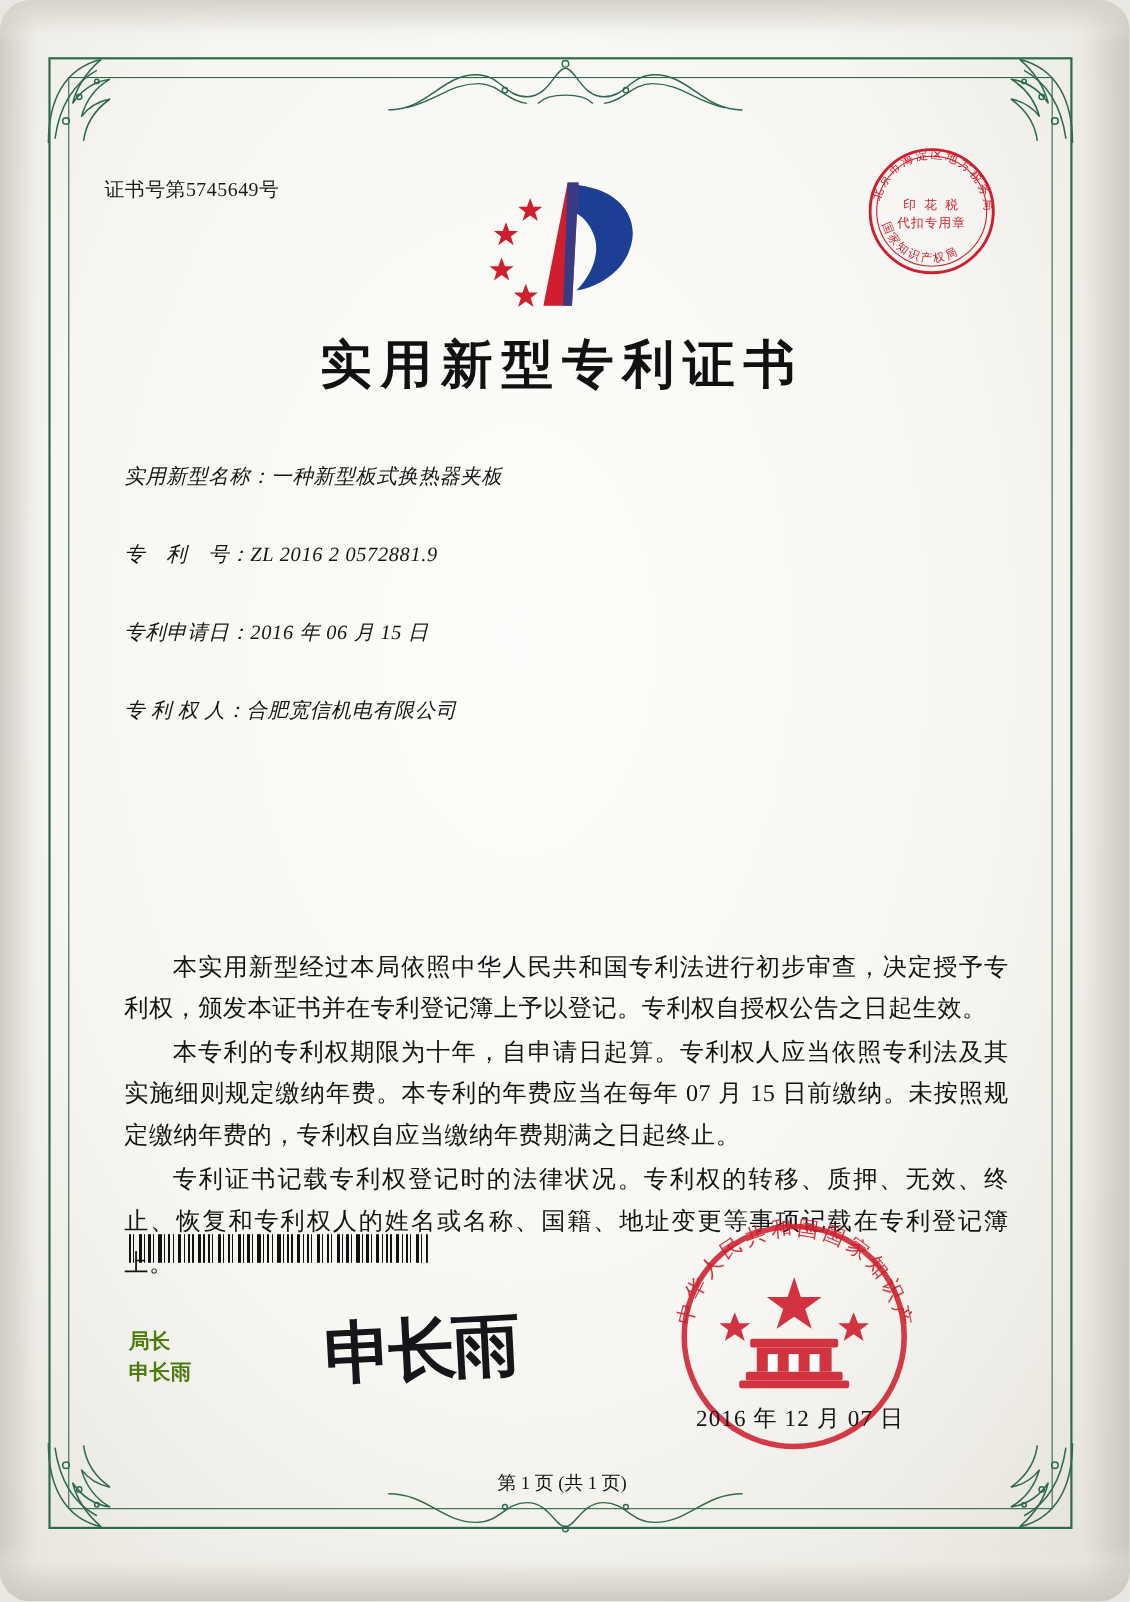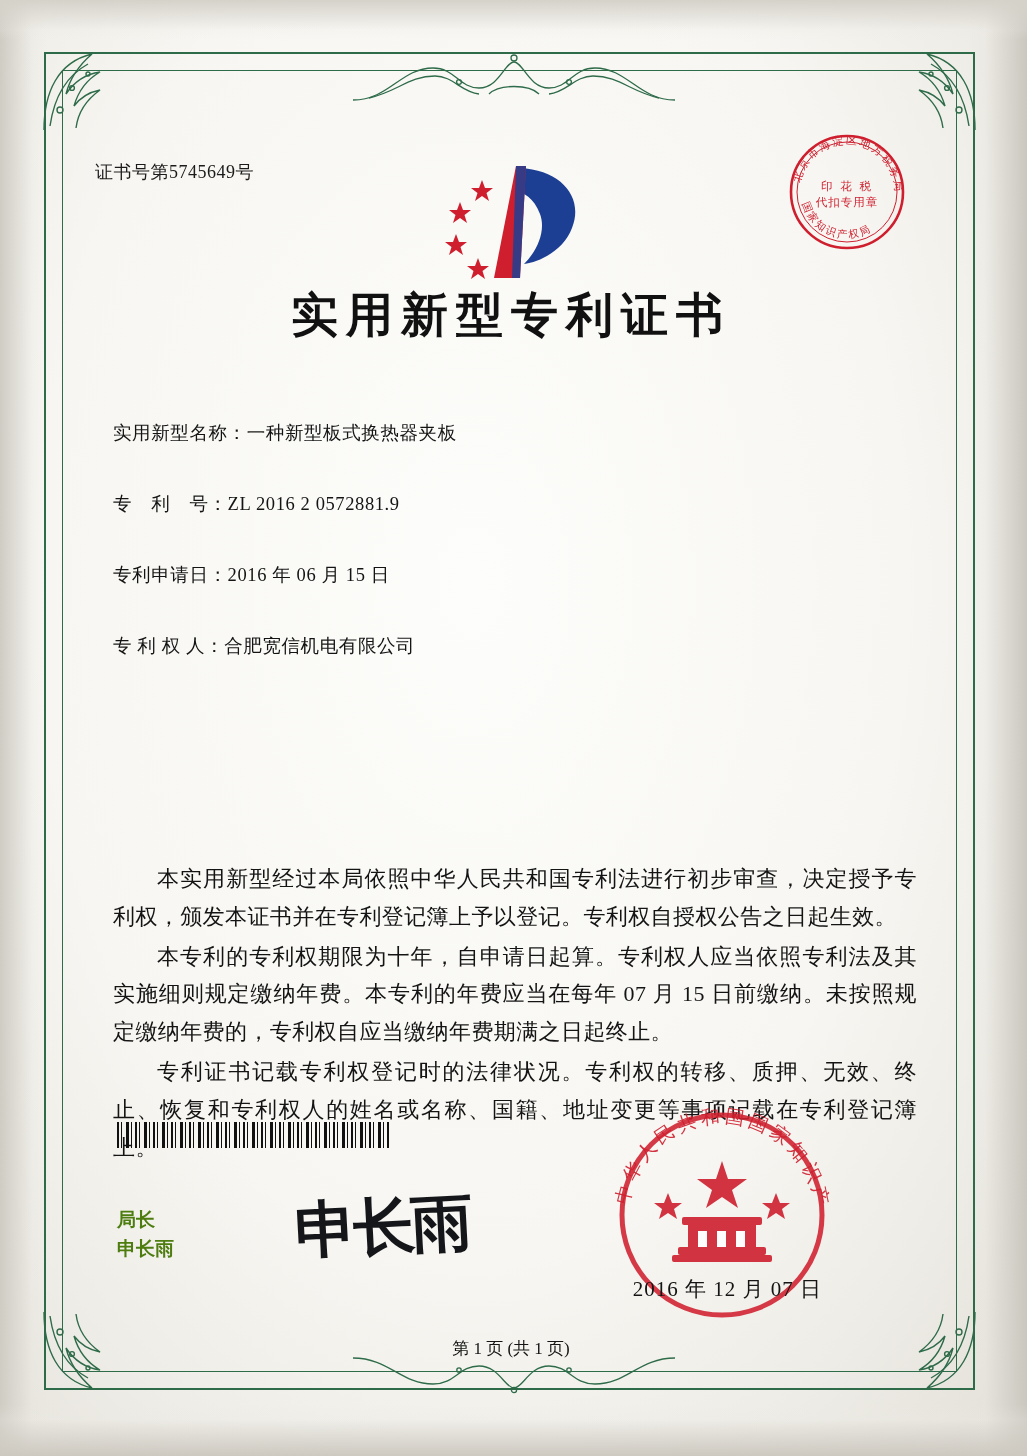--- a/index.html
+++ b/index.html
@@ -9,20 +9,21 @@
   }
   body {
     font-family: "Liberation Serif", "DejaVu Serif", serif;
   }
   .page {
     position: relative;
     width: 1027px;
     height: 1456px;
     overflow: hidden;
     background: #f3f1ec;
+    border-radius: 28px;
   }
   
   .paper {
     position: absolute;
     inset: 0;
     background:
       radial-gradient(ellipse at 46% 40%, #fdfdfb 0%, #f7f6f2 55%, #eeece6 78%, #e2dfd8 100%);
   }
   .paper-shade-left {
     position: absolute;
@@ -109,41 +110,42 @@
     top: 38px;
     transform: translateX(-50%);
     width: 190px;
     height: 130px;
   }
 
   .title {
     position: absolute;
     left: 0;
     right: 0;
-    top: 164px;
+    top: 180px;
     text-align: center;
     font-size: 47px;
     font-weight: bold;
     letter-spacing: 8px;
     color: #111;
     font-family: "DejaVu Serif", "Liberation Serif", serif;
   }
 
   .fields {
     position: absolute;
     left: 18px;
     top: 300px;
     right: 0;
   }
   .field {
     font-size: 18.5px;
     color: #141414;
     margin-bottom: 46px;
     letter-spacing: 0.6px;
     white-space: nowrap;
+    font-style: italic;
   }
   .field .lbl { letter-spacing: 0.6px; }
   .field .val { letter-spacing: 0.6px; }
 
   .paras {
     position: absolute;
     left: 18px;
     right: 10px;
     top: 740px;
     font-size: 22px;

